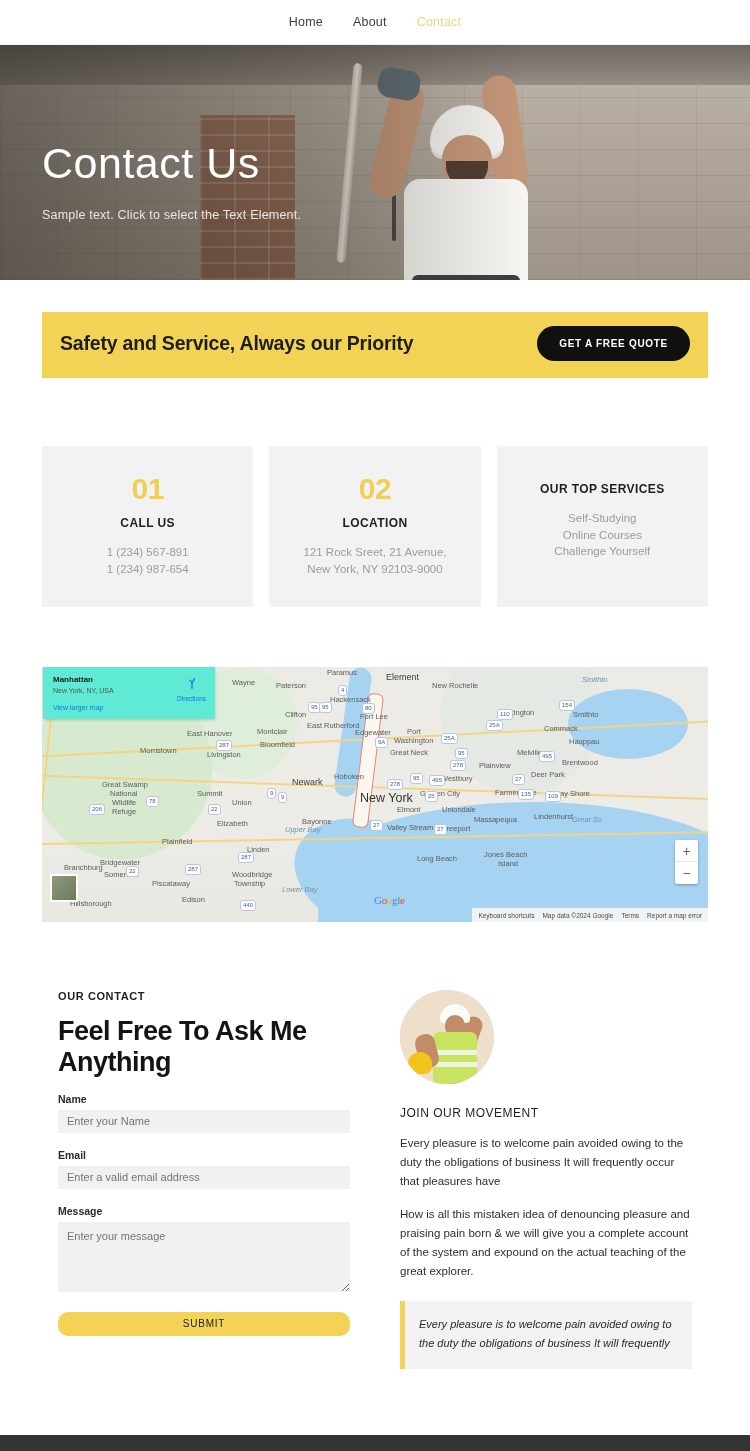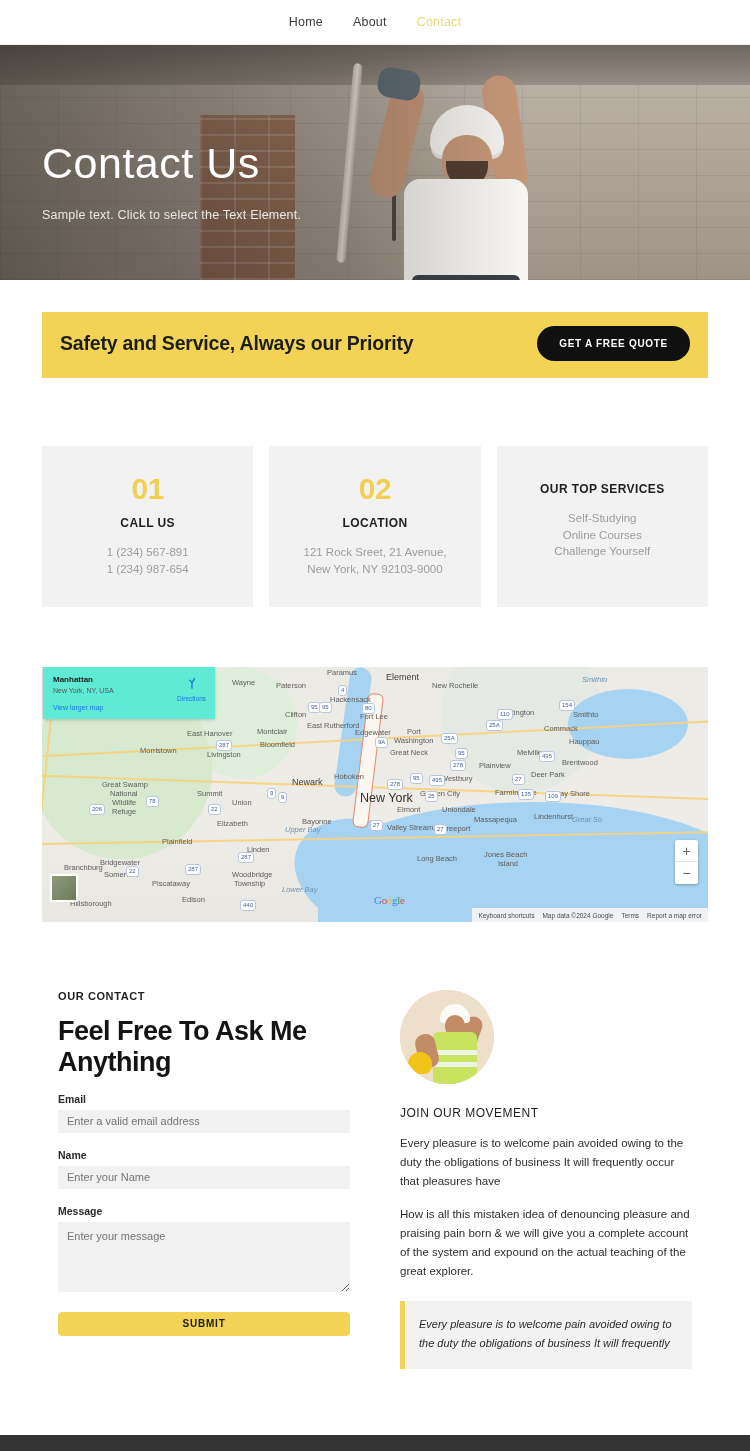--- a/index.html
+++ b/index.html
@@ -246,23 +246,23 @@
   .field-label { font-size: 10.5px; font-weight: bold; color: #2a2a2a; margin-bottom: 5px; }
   .field input, .field textarea {
     width: 100%; background: #f1f1f1; border: none; outline: none;
     font-family: "Liberation Sans", sans-serif; font-size: 11px; color: #6d6d6d;
     padding: 8px 9px;
   }
   .field input { height: 23px; }
   .field textarea { height: 70px; resize: vertical; }
   .submit-btn {
     margin-top: 16px; width: 100%; height: 24px; background: #f2d355;
-    border: none; border-radius: 4px; cursor: pointer;
+    border: none; border-radius: 10px; cursor: pointer;
     font-family: "Liberation Sans", sans-serif;
-    font-size: 10px; font-weight: bold; letter-spacing: .8px; color: #1d1d1d;
+    font-size: 10px; font-weight: normal; letter-spacing: .8px; color: #1d1d1d;
   }
 
   .contact-right { width: 292px; }
   .avatar {
     width: 94px; height: 94px; border-radius: 50%; overflow: hidden;
     position: relative; background: #efddc9; margin-bottom: 22px;
   }
   .avatar .bg { position: absolute; inset: 0; background: #eedfcb; }
   .avatar .a-helmet {
     position: absolute; left: 40px; top: 14px; width: 30px; height: 19px;
@@ -527,27 +527,27 @@
     </div>
   </div>
 </div>
 
 <div class="contact">
   <div class="contact-left">
     <div class="eyebrow">OUR CONTACT</div>
     <div class="contact-h1">Feel Free To Ask Me Anything</div>
 
     <div class="field">
+      <div class="field-label">Name</div>
+      <input type="text" placeholder="Enter your Name" style="">
+    </div>
+
+    <div class="field">
       <div class="field-label">Email</div>
       <input type="text" placeholder="Enter a valid email address" style="">
-    </div>
-
-    <div class="field">
-      <div class="field-label">Name</div>
-      <input type="text" placeholder="Enter your Name" style="">
     </div>
 
     <div class="field">
       <div class="field-label">Message</div>
       <textarea placeholder="Enter your message" style=""></textarea>
     </div>
 
     <button class="submit-btn">SUBMIT</button>
   </div>
 

